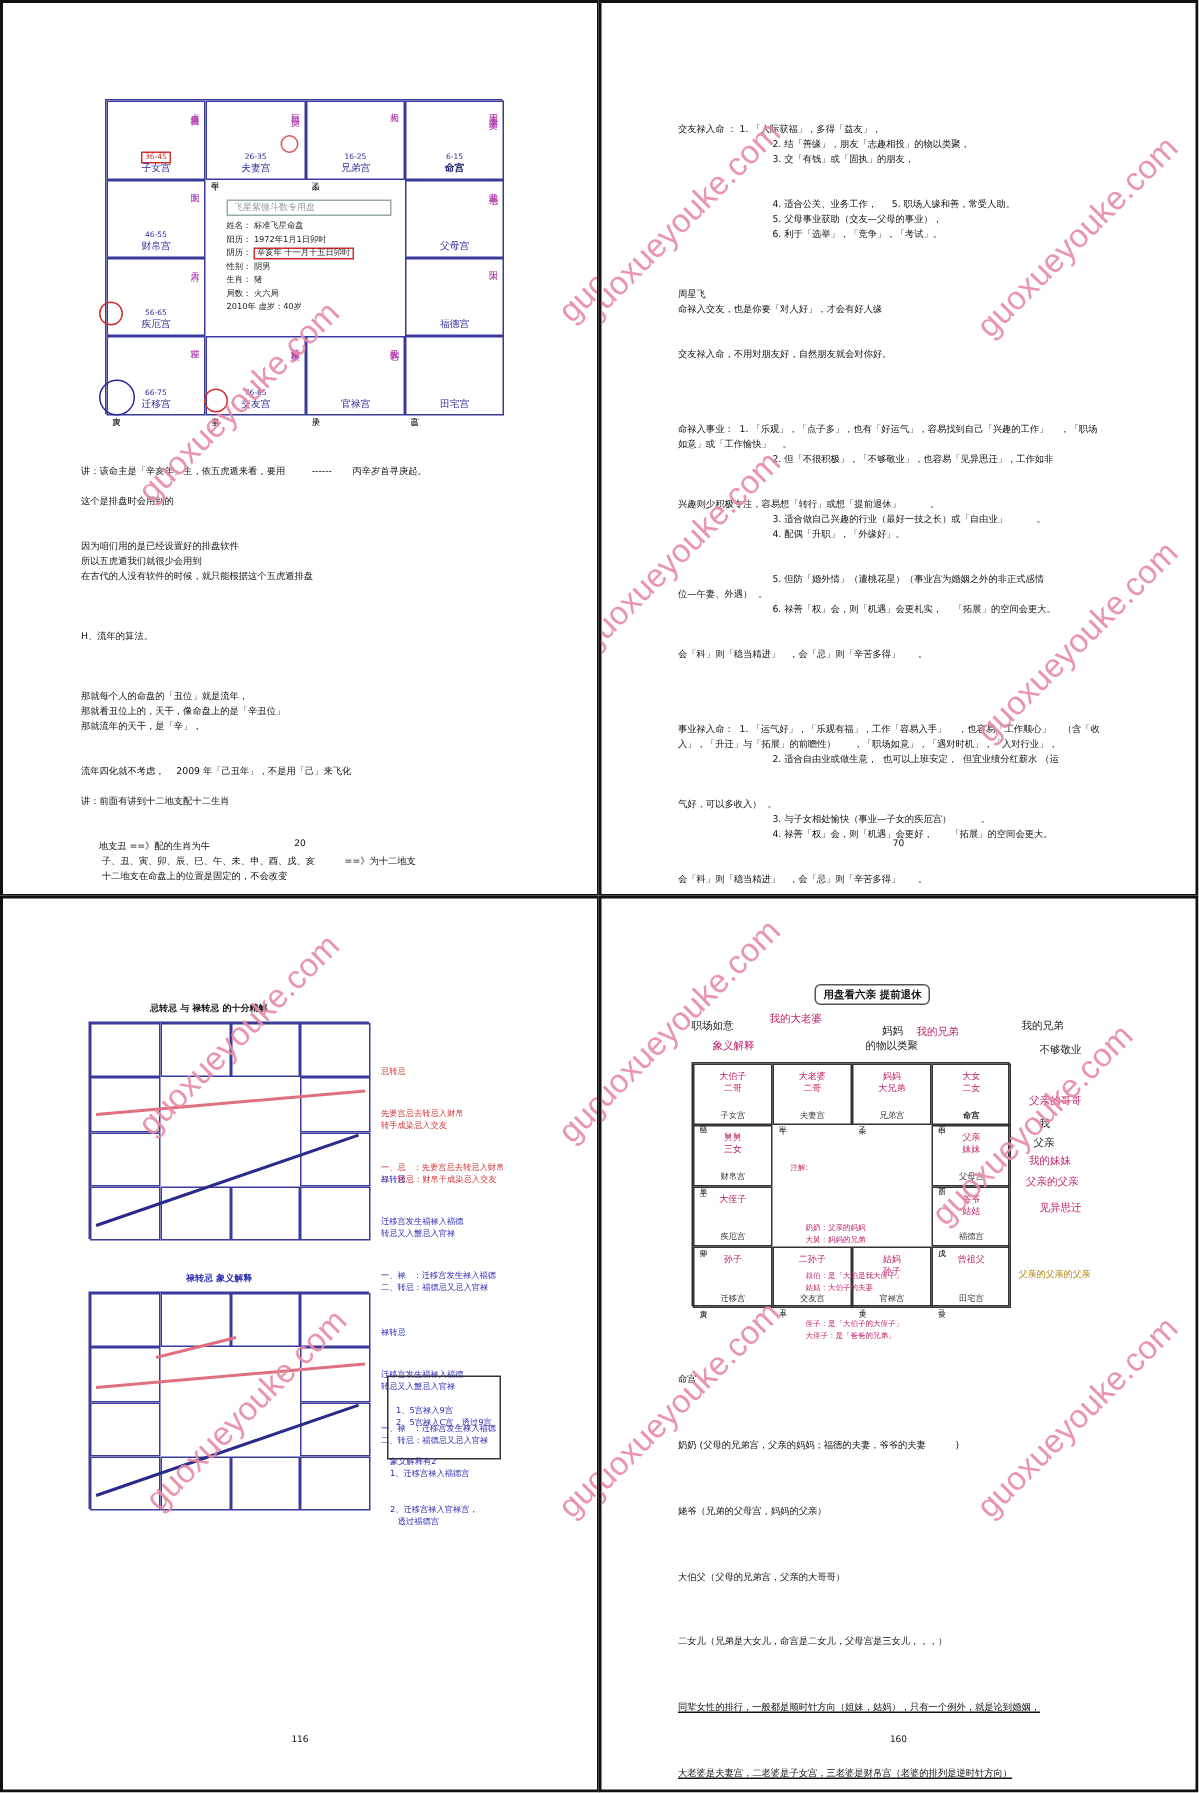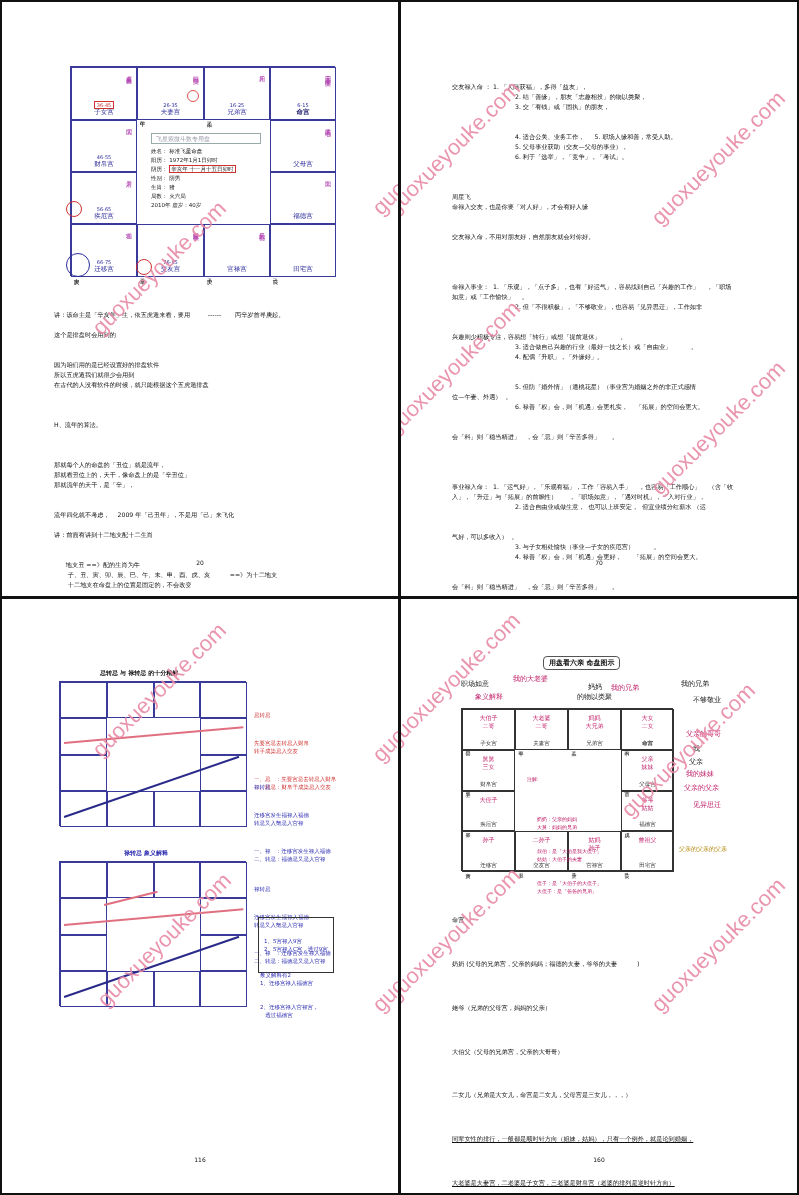--- a/index.html
+++ b/index.html
@@ -228,21 +228,21 @@
     <div>2、迁移宫禄入官禄宫，</div><div>   透过福德宫</div>
   </div>
   <div class="pgnum">116</div>
   <div class="wm" style="left:85px;top:145px;">guoxueyouke.com</div>
   <div class="wm" style="left:365px;top:150px;">guoxueyouke.com</div>
   <div class="wm" style="left:90px;top:395px;">guoxueyouke.com</div>
   <div class="wm" style="left:365px;top:400px;">guoxueyouke.com</div>
 </div>
 
 <div class="page" id="p4">
-  <div class="p4label" style="left:142px;top:57px;border:1px solid #555;border-radius:4px;padding:1px 5px;font-weight:bold;">用盘看六亲  命盘图示</div>
+  <div class="p4label" style="left:142px;top:57px;border:1px solid #555;border-radius:4px;padding:1px 5px;font-weight:bold;">用盘看六亲  提前退休</div>
   <div class="p4label" style="left:60px;top:80px;color:#222;">职场如意</div>
   <div class="p4label" style="left:74px;top:93px;color:#c0206a;">象义解释</div>
   <div class="p4label" style="left:112px;top:75px;color:#c0206a;">我的大老婆</div>
   <div class="p4label" style="left:187px;top:83px;color:#222;">妈妈</div>
   <div class="p4label" style="left:176px;top:93px;color:#222;">的物以类聚</div>
   <div class="p4label" style="left:210px;top:84px;color:#c0206a;">我的兄弟</div>
   <div class="p4label" style="left:280px;top:80px;color:#222;">我的兄弟</div>
   <div class="p4label" style="left:292px;top:96px;color:#222;">不够敬业</div>
 
   <div class="chart" style="left:60px;top:109px;width:212px;height:163px;border-color:#333;">

